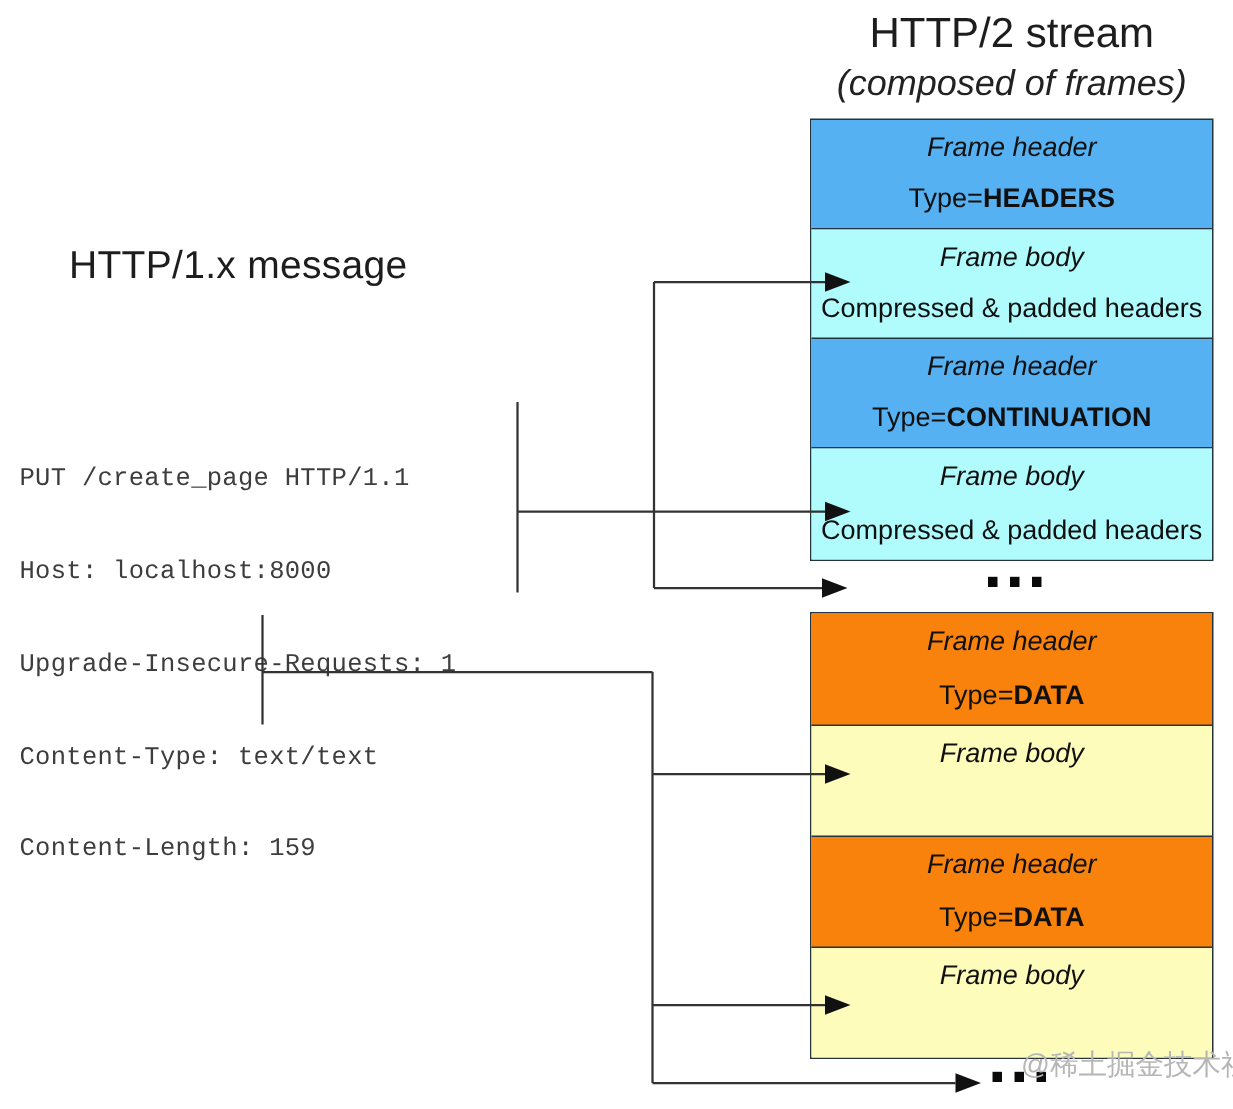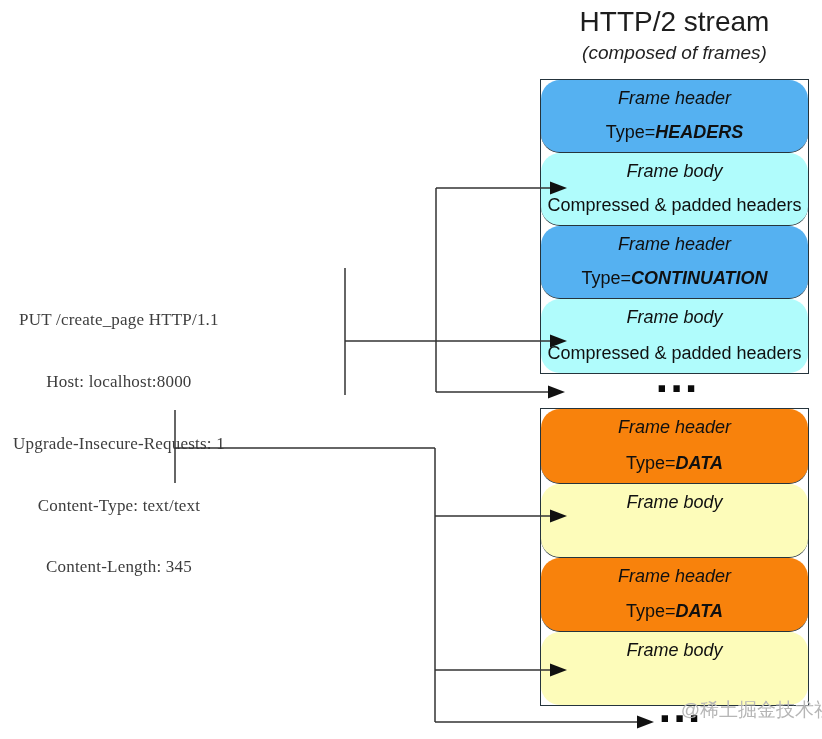--- a/index.html
+++ b/index.html
@@ -12,67 +12,66 @@
   }
   #canvas { position: relative; width: 822px; height: 739px; }
 
   
   .h1-title {
     position: absolute; left: 46px; top: 161px;
     font-size: 26px; letter-spacing: 0.2px; color: #1d1d1d;
   }
   .mono-block {
     position: absolute; left: 13px;
-    font-family: Liberation Serif, serif;
+    font-family: Liberation Mono, monospace;
     font-size: 17px; line-height: 20.6px;
     color: #3d3d3d; letter-spacing: 0.2px;
     white-space: pre;
-    text-align: center;
   }
   #request-block { top: 269px; }
   #body-block   { top: 414px; }
 
   
   .h2-head {
     position: absolute; left: 540px; top: 6px; width: 269px;
     text-align: center;
   }
   .h2-title { font-size: 28px; color: #1d1d1d; }
-  .h2-subtitle { font-size: 19px; font-style: italic; color: #222; margin-top: 4px; }
+  .h2-subtitle { font-size: 24px; font-style: italic; color: #222; margin-top: 4px; }
 
   .stack {
     position: absolute; left: 540px; width: 269px;
     border: 1px solid #25343c; box-sizing: border-box;
     z-index: 1;
   }
   #stack-a { top: 79px;  height: 295px; }
   #stack-b { top: 408px; height: 298px; }
 
   .frame {
     box-sizing: border-box;
     border-bottom: 1px solid #25343c;
     display: flex; flex-direction: column;
     justify-content: space-between; align-items: center;
     padding: 8px 4px 9px 4px;
-    font-size: 18px; color: #101010; border-radius: 19px;
+    font-size: 18px; color: #101010;
   }
   .frame:last-child { border-bottom: none; }
   .fh { height: 73px; }
   .fb { height: 74px; }
   #stack-a .frame:nth-child(1) { height: 73px; }
   #stack-a .frame:nth-child(2) { height: 73px; }
   #stack-a .frame:nth-child(3) { height: 73px; }
   #stack-a .frame:nth-child(4) { height: 74px; }
   #stack-b .frame:nth-child(1) { height: 75px; }
   #stack-b .frame:nth-child(2) { height: 74px; }
   #stack-b .frame:nth-child(3) { height: 74px; }
   #stack-b .frame:nth-child(4) { height: 73px; }
 
   .frame .part { font-style: italic; }
-  .frame .ftype b { font-weight: bold; font-style: italic; }
+  .frame .ftype b { font-weight: bold; }
   .frame .note { white-space: nowrap; }
   .frame .spacer { flex: 1; }
 
   
   .dots {
     position: absolute; z-index: 4;
     width: 64px; text-align: center;
     font-weight: bold; font-size: 36px; line-height: 1;
     letter-spacing: 1px; color: #0a0a0a;
     font-family: "DejaVu Sans", sans-serif;
@@ -90,27 +89,28 @@
     position: absolute; left: 677px; top: 697px; width: 175px;
     z-index: 6; font-size: 19px; color: #b6b6b6;
     text-align: right; white-space: nowrap;
   }
 </style>
 </head>
 <body>
 
 <div id="canvas">
 
+  <div class="h1-title">HTTP/1.x message</div>
 
   <div id="request-block" class="mono-block">
     <div>PUT /create_page HTTP/1.1</div>
     <div>Host: localhost:8000</div>
     <div>Upgrade-Insecure-Requests: 1</div>
     <div>Content-Type: text/text</div>
-    <div>Content-Length: 345</div>
+    <div>Content-Length: 159</div>
   </div>
 
 
   <div class="h2-head">
     <div class="h2-title">HTTP/2 stream</div>
     <div class="h2-subtitle">(composed of frames)</div>
   </div>
 
   <div id="stack-a" class="stack">
     <div class="frame fh" style="background: rgb(85, 177, 241);">

